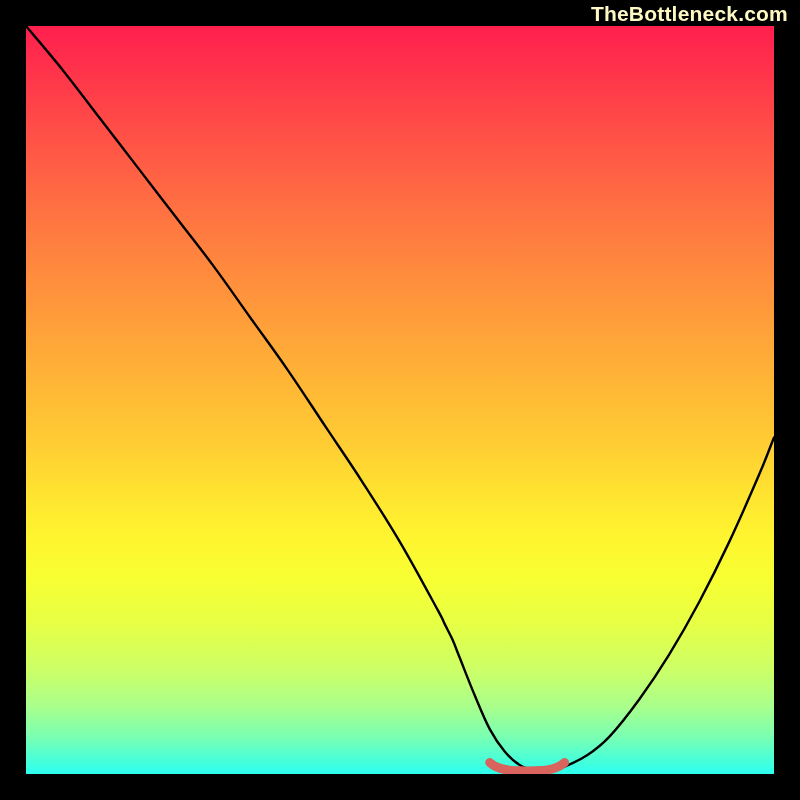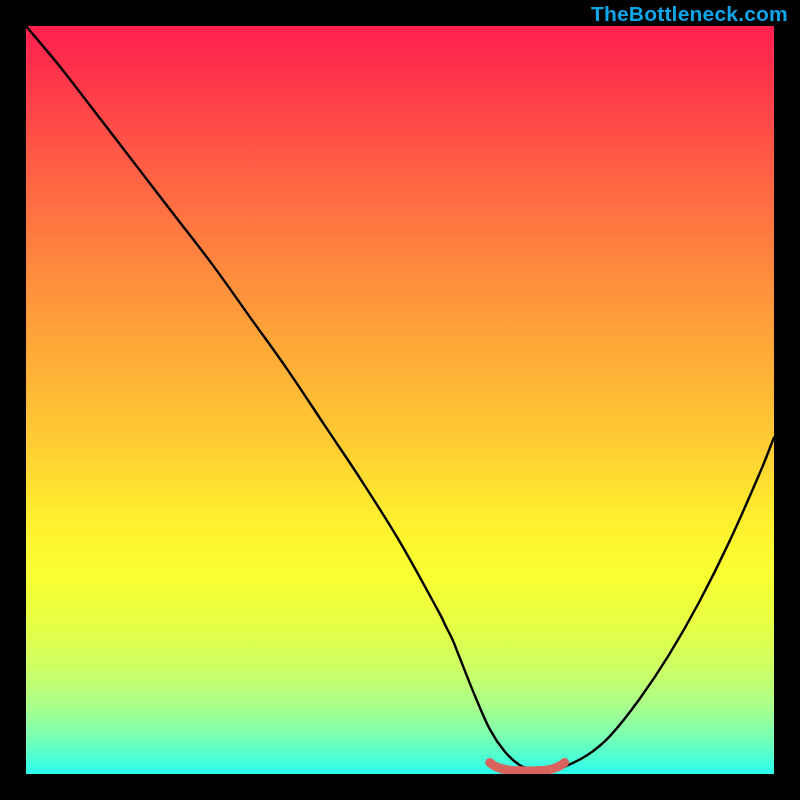--- a/index.html
+++ b/index.html
@@ -42,21 +42,21 @@
     width: 748px;
     height: 748px;
   }
   .watermark {
     position: absolute;
     top: 2px;
     right: 12px;
     font-family: Arial, Helvetica, sans-serif;
     font-size: 21px;
     font-weight: 600;
-    color: #0ea5e9;
+    color: #fef9c3;
     letter-spacing: 0.2px;
   }
 </style>
 </head>
 <body>
 
 <div class="frame">
   <svg class="plot-svg" viewBox="0 0 748 748" preserveAspectRatio="none">
     <path id="curve-path" fill="none" stroke="#000000" stroke-width="2.4" stroke-linecap="round" stroke-linejoin="round" d="M 0,0 C 6.731999999999999,8.078399999999998 23.936,28.049999999999997 37.4,44.879999999999995 C 50.864,61.709999999999994 61.336,75.99680000000001 74.8,93.5 C 88.264,111.00319999999999 98.736,124.61680000000001 112.2,142.12 C 125.664,159.6232 136.136,173.23680000000002 149.6,190.74 C 163.064,208.2432 173.536,221.18359999999996 187,239.35999999999996 C 200.464,257.53639999999996 210.936,272.8704 224.4,291.72 C 237.864,310.56960000000004 248.336,324.55719999999997 261.8,344.08 C 275.264,363.6028 285.736,379.98400000000004 299.2,400.18 C 312.664,420.376 323.136,435.4108 336.6,456.28 C 350.064,477.14919999999995 360.536,493.2312 374,516.12 C 387.464,539.0088000000001 403.32160000000005,568.6296000000001 411.40000000000003,583.44 C 419.4784,598.2504 416.1872000000001,593.0144 418.88000000000005,598.4 C 421.57280000000003,603.7855999999999 423.6672,607.3012 426.35999999999996,613.36 C 429.05279999999993,619.4188 429.8008,621.962 433.84,632.06 C 437.87919999999997,642.1579999999999 443.4144,656.6692 448.8,669.46 C 454.1856,682.2508 458.3744,693.022 463.76,703.12 C 469.1456,713.218 473.3344,719.09728 478.72,725.56 C 484.10560000000004,732.0227199999999 488.2944,735.658 493.68,739.024 C 499.0656,742.39 503.25440000000003,743.31752 508.64000000000004,744.26 C 514.0256,745.20248 518.2144000000001,744.9331999999999 523.6,744.26 C 528.9856,743.5868 531.828,743.2128 538.56,740.52 C 545.2919999999999,737.8272 552.9216,734.6855999999999 561,729.3 C 569.0784,723.9144 574.0152,720.698 583.44,710.6 C 592.8648000000001,700.5020000000001 602.5888,688.0104000000001 613.36,673.2 C 624.1312,658.3896 632.5088,645.8231999999999 643.28,628.3199999999999 C 654.0512,610.8168 662.4288,596.1560000000001 673.2,575.96 C 683.9712000000001,555.764 692.3488,539.0088000000001 703.12,516.12 C 713.8912,493.2312 724.9616,467.6496 733.04,448.8 C 741.1184,429.9504 745.3072,418.132 748,411.4"></path>
     <path id="trough-path" fill="none" stroke="#d9645e" stroke-width="9" stroke-linecap="round" stroke-linejoin="round" d="M 463.76,736.52 Q 471.76,743.52 485.76,744.52 Q 501.15999999999997,745.52 516.56,744.52 Q 530.56,743.52 538.56,736.52"></path>

